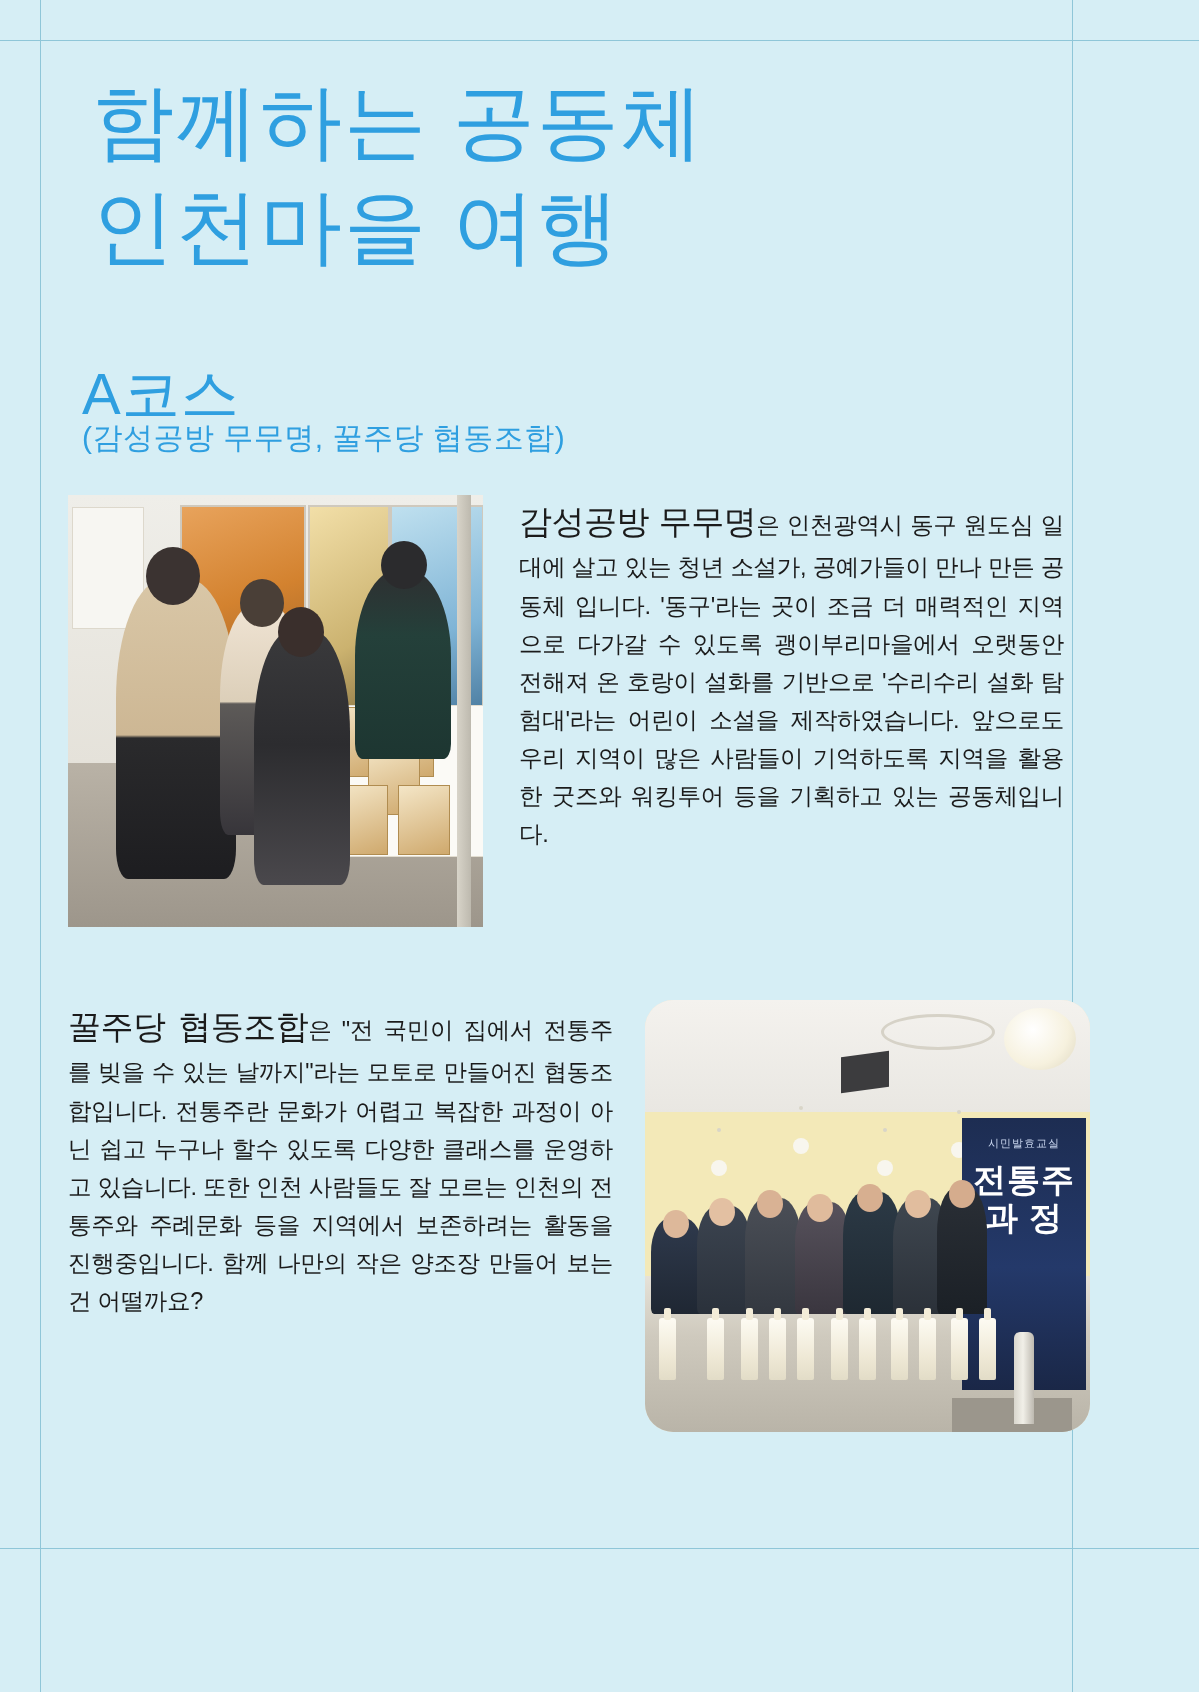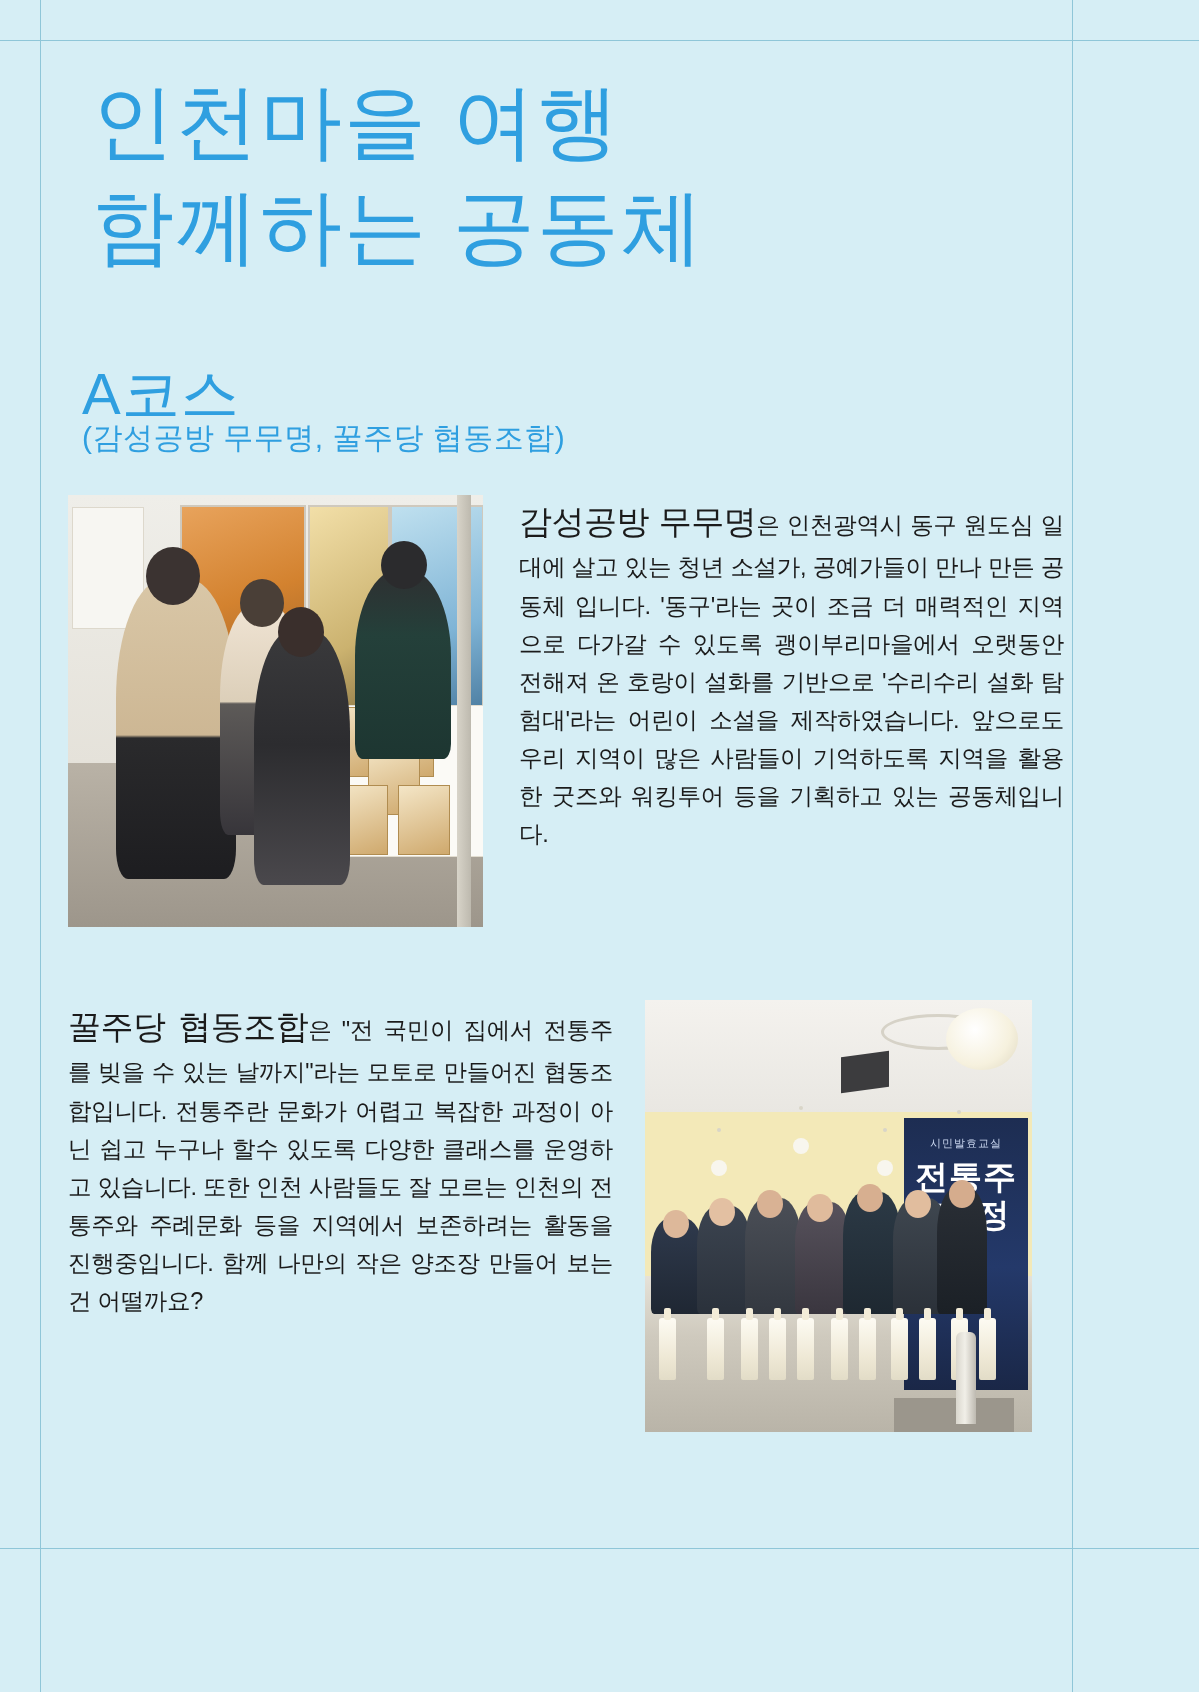--- a/index.html
+++ b/index.html
@@ -113,26 +113,27 @@
   .text2 {
     width: 545px;
     font-size: 23.5px;
     line-height: 1.62;
     color: #1b1b1b;
     letter-spacing: -0.3px;
     text-align: justify;
   }
   .photo2 {
     margin-left: 32px;
-    width: 387px;
+    width: 445px;
     height: 432px;
     flex: none;
     position: relative;
     overflow: hidden;
     background: #efe7cf;
+    border-radius: 28px;
   }
 
   
 
   
   .p1-wall {
     position: absolute; left: 0; top: 0; width: 100%; height: 62%;
     background: linear-gradient(180deg, #efeee9 0%, #e5e2da 100%);
   }
   .p1-floor {
@@ -237,21 +238,21 @@
     background: linear-gradient(180deg, #1d2d52 0%, #24396a 55%, #1a2747 100%);
     color: #ffffff; text-align: center;
   }
   .p2-banner-small {
     font-size: 11px; margin-top: 18px; letter-spacing: 1px; color: #c9d6ee;
   }
   .p2-banner-big {
     font-size: 33px; font-weight: bold; line-height: 1.14; margin-top: 10px;
     letter-spacing: 1px;
   }
-  .p2-banner-big span { display: block; font-family: Liberation Mono, monospace; }
+  .p2-banner-big span { display: block; }
   .p2-people {
     position: absolute; left: 0; bottom: 118px; width: 340px; height: 150px;
   }
   .p2-person {
     position: absolute; bottom: 0; border-radius: 36% 36% 6% 6%;
   }
   .p2-face {
     position: absolute; border-radius: 50%;
     filter: blur(0.4px);
   }
@@ -281,22 +282,22 @@
 <body>
 
 <div class="page">
 
   <div class="rule rule-v-left"></div>
   <div class="rule rule-v-right"></div>
   <div class="rule rule-h-top"></div>
   <div class="rule rule-h-bottom"></div>
 
   <div class="title-block">
+    <div class="title-line">함께하는 공동체</div>
     <div class="title-line">인천마을 여행</div>
-    <div class="title-line">함께하는 공동체</div>
   </div>
 
   <div class="course-block">
     <span class="course-main">A코스</span>
     <span class="course-sub">(감성공방 무무명, 꿀주당 협동조합)</span>
   </div>
 
   <div class="section1">
 
     <div class="photo1">

